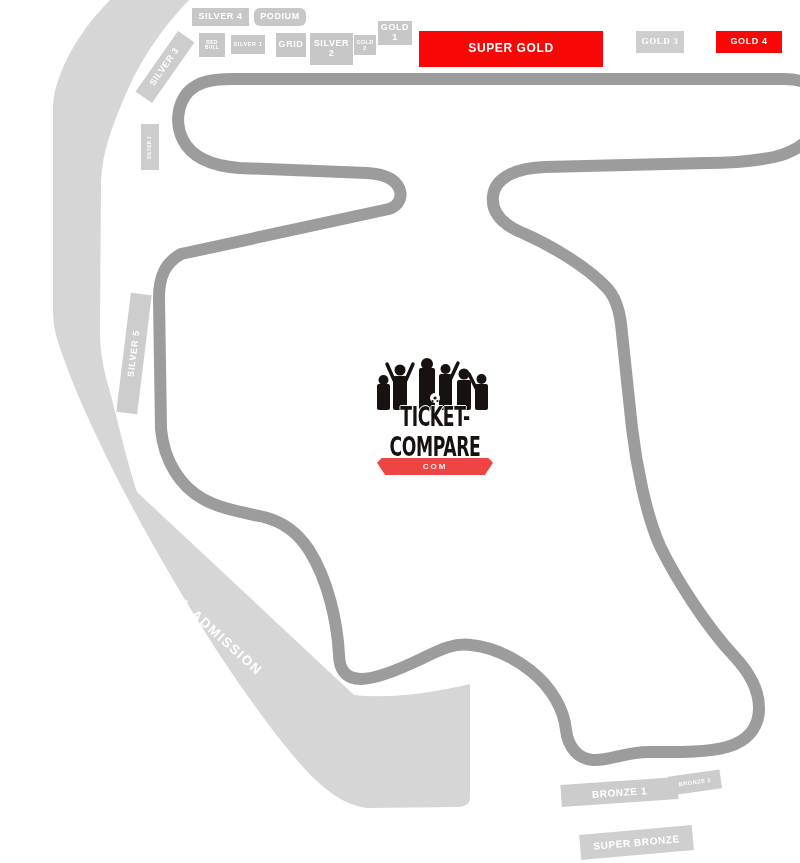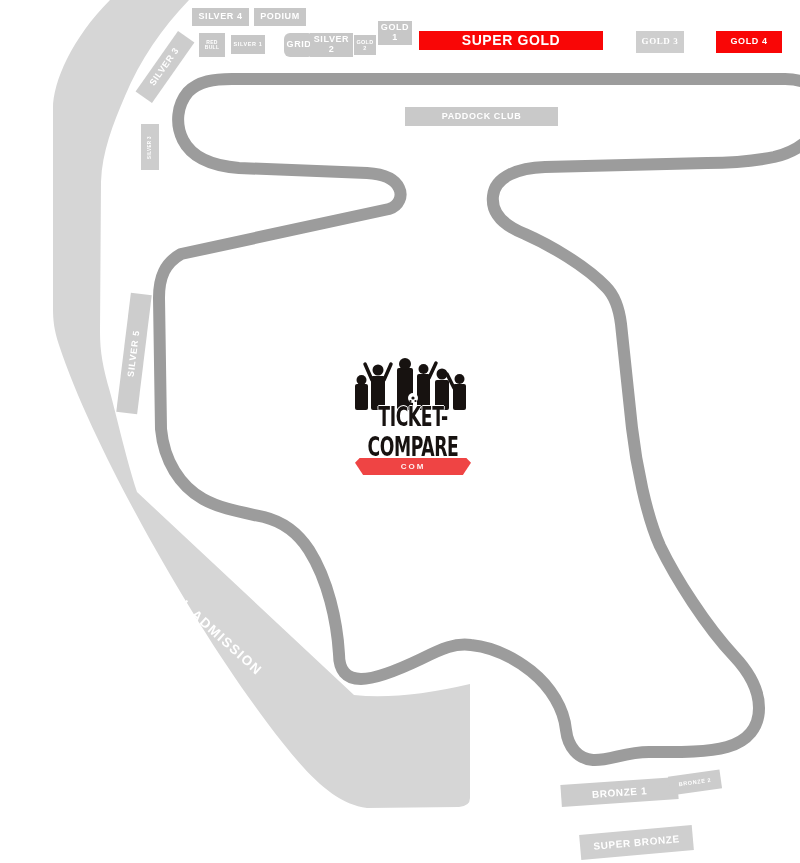--- a/index.html
+++ b/index.html
@@ -7,21 +7,21 @@
        font-family:"Liberation Sans",sans-serif;margin-left:37px;}
   #circuit-svg{position:absolute;left:0;top:0;}
   .stand{position:absolute;background:#c7c7c7;color:#ffffff;font-weight:bold;
          display:flex;align-items:center;justify-content:center;text-align:center;
          letter-spacing:.6px;line-height:1.1;white-space:pre-line;}
   .premium{background:#f90606;}
   .ga-text{position:absolute;background:none;color:#ffffff;font-weight:bold;
            display:flex;align-items:center;justify-content:center;}
   .vtext{writing-mode:vertical-rl;transform:rotate(180deg);letter-spacing:.4px;}
   
-  #logo{position:absolute;left:290px;top:358px;width:172px;height:100px;text-align:center;}
+  #logo{position:absolute;left:312px;top:358px;width:172px;height:100px;text-align:center;}
   #logo-title{position:relative;margin-top:-6px;font-weight:bold;font-size:21px;color:#171210;
       letter-spacing:-.5px;transform:scaleX(.82) scaleY(1.25);
       text-shadow:-1px 0 #fff,1px 0 #fff,0 -1px #fff,0 1px #fff;
       font-family:"DejaVu Sans","Liberation Sans",sans-serif;}
   #logo-ribbon{position:relative;margin:2px auto 0;width:116px;height:17px;background:#ef4444;
       clip-path:polygon(4% 0,96% 0,100% 28%,93% 100%,7% 100%,0 28%);
       display:flex;align-items:center;justify-content:center;
       color:rgba(255,255,255,.92);font-weight:bold;font-size:8px;letter-spacing:2px;}
 </style>
 </head>
@@ -80,33 +80,32 @@
          L352,209
          C362,206 366,196 362,188
          C358,179 346,174 330,173
          L202,168
          C177,166 155,158 146,140
          C138,124 140,105 151,92
          C162,81 177,79 195,79 Z"></path>
   </svg>
 
   <div class="stand" style="left:155px;top:8px;width:57px;height:18px;font-size:9px;">SILVER 4</div>
-  <div class="stand" style="left:217px;top:8px;width:52px;height:18px;font-size:9px;">PODIUM</div>
+  <div class="stand" style="left:217px;top:8px;width:52px;height:18px;font-size:9px;border-radius:6px;">PODIUM</div>
 
   <div class="stand" style="left:162px;top:33px;width:26px;height:24px;font-size:5px;letter-spacing:.3px;padding:0 4px;box-sizing:border-box;">RED BULL</div>
   <div class="stand" style="left:194px;top:35px;width:34px;height:19px;font-size:5.5px;">SILVER 1</div>
-  <div class="stand" style="left:247px;top:33px;width:30px;height:24px;font-size:9px;border-radius:6px;">GRID</div>
-  <div class="stand" style="left:273px;top:33px;width:43px;height:24px;font-size:9px;">SILVER 2</div>
+  <div class="stand" style="left:239px;top:33px;width:30px;height:24px;font-size:9px;">GRID</div>
+  <div class="stand" style="left:273px;top:33px;width:43px;height:32px;font-size:9px;">SILVER 2</div>
   <div class="stand" style="left:317px;top:35px;width:22px;height:20px;font-size:5.5px;letter-spacing:.3px;">GOLD 2</div>
   <div class="stand" style="left:341px;top:21px;width:34px;height:24px;font-size:9px;">GOLD 1</div>
-  <div class="stand premium" style="left:382px;top:31px;width:184px;height:19px;font-size:14px;">SUPER GOLD</div>
+  <div class="stand premium" style="left:382px;top:31px;width:184px;height:36px;font-size:12px;">SUPER GOLD</div>
   <div class="stand" style="left:599px;top:31px;width:48px;height:22px;font-size:9px;background:#cecece;font-family:Liberation Serif, serif;">GOLD 3</div>
   <div class="stand premium" style="left:679px;top:31px;width:66px;height:22px;font-size:9px;text-align:center;">GOLD 4</div>
 
-  <div class="stand" style="left:368px;top:107px;width:153px;height:19px;font-size:9px;background:#c9c9c9;">PADDOCK CLUB</div>
 
   <div class="stand" style="left:91px;top:57px;width:74px;height:20px;font-size:9px;transform:rotate(-55deg);background:#cdcdcd;">SILVER 3</div>
   <div class="stand" style="left:104px;top:124px;width:18px;height:46px;background:#cdcdcd;">
     <span class="vtext" style="font-size:4.5px;">SILVER 3</span>
   </div>
   <div class="stand" style="left:37px;top:343px;width:120px;height:21px;font-size:9px;letter-spacing:1px;transform:rotate(-83deg);background:#cdcdcd;">SILVER 5</div>
 
   <div class="ga-text" style="left:55px;top:595px;width:210px;height:40px;font-size:13.5px;letter-spacing:1.5px;transform:rotate(42deg);">GENERAL ADMISSION</div>
 
   <div class="stand" style="left:524px;top:781px;width:117px;height:22px;font-size:10px;transform:rotate(-4deg);background:#cccccc;">BRONZE 1</div>

